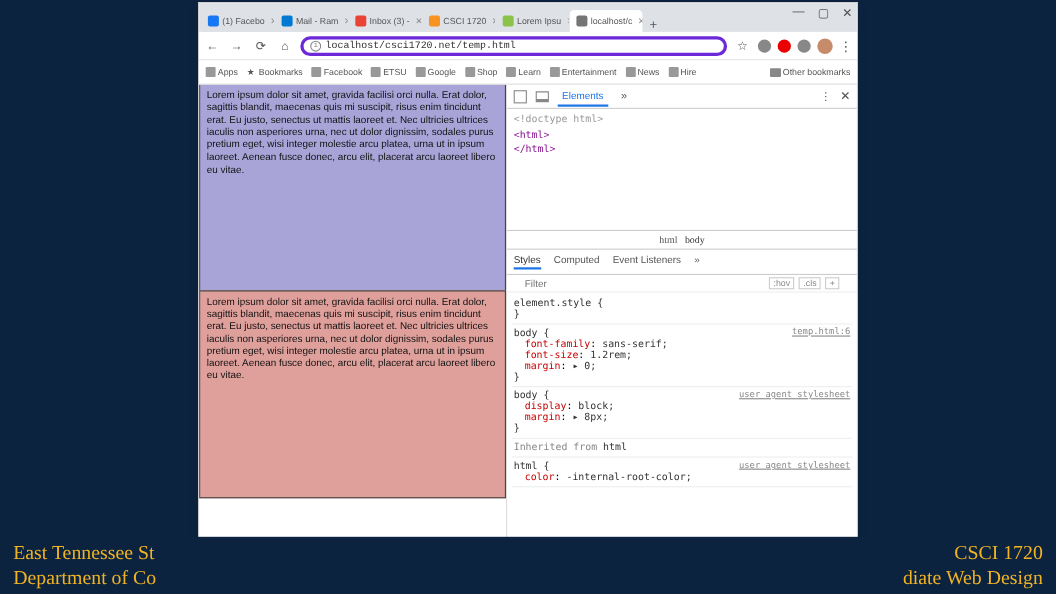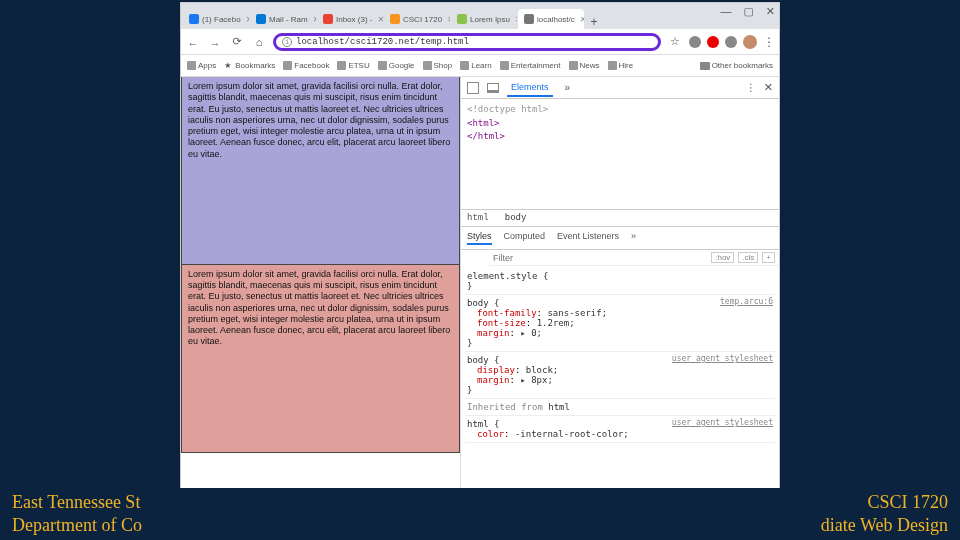--- a/index.html
+++ b/index.html
@@ -69,27 +69,27 @@
   .dt-tabs .cx { font-size: 11px; }
 
   .dt-elements { padding: 4px 6px; color: #777; line-height: 1.5; height: 110px; overflow: auto; }
   .dt-elements .tg { color: #881391; }
   .dt-elements .doctype { color: #999; }
   .dt-elements .tri { color: #888; margin-right: 2px; }
   .dt-elements .sel-line { background: #cfe3fc; display: block; width: 100%; }
   .dt-elements .sel-suffix { color: #888; margin-left: 4px; }
   .dt-elements .dots { color: #888; }
 
-  .dt-crumb { border-top: 1px solid #ccc; border-bottom: 1px solid #ccc; padding: 3px 6px; color: #555; font-family: Liberation Mono, monospace; }
+  .dt-crumb { border-top: 1px solid #ccc; border-bottom: 1px solid #ccc; padding: 3px 22px; color: #555; font-family: Liberation Serif, serif; text-align: center; }
   .dt-crumb span.sel { color: #333; }
 
   .dt-styles-tabs { display: flex; gap: 12px; padding: 4px 6px; font-family: "Segoe UI", sans-serif; color: #555; border-bottom: 1px solid #ccc; }
   .dt-styles-tabs .active { color: #333; border-bottom: 2px solid #1a73e8; padding-bottom: 2px; }
 
-  .dt-filter { display: flex; border-bottom: 1px solid #eee; padding: 2px 4px; gap: 4px; font-family: "Segoe UI", sans-serif; color: #888; margin-left: 28px; }
+  .dt-filter { display: flex; border-bottom: 1px solid #eee; padding: 2px 16px; gap: 4px; font-family: "Segoe UI", sans-serif; color: #888; }
   .dt-filter input { border: none; flex: 1; font-size: 9px; outline: none; }
   .dt-filter .chip { border: 1px solid #ccc; padding: 0 3px; font-size: 8px; }
 
   .dt-rules { flex: 1; overflow-y: auto; padding: 2px 4px; }
   .rule { border-bottom: 1px solid #eee; padding: 3px 2px; position: relative; }
   .rule .src { position: absolute; right: 2px; top: 2px; color: #888; font-size: 8px; text-decoration: underline; }
   .rule .sel { color: #333; }
   .rule .prop { color: #c80000; }
   .rule .val { color: #333; }
   .rule .brace { color: #333; }
@@ -255,21 +255,21 @@
         <span class="chip">.cls</span>
         <span class="chip">+</span>
       </div>
 
       <div class="dt-rules">
         <div class="rule">
           <span class="sel">element.style</span> <span class="brace">{</span><br>
           <span class="brace">}</span>
         </div>
         <div class="rule">
-          <span class="src">temp.arcu:6</span>
+          <span class="src">temp.html:6</span>
           <span class="sel">body</span> <span class="brace">{</span><br>
           <div class="line"><span class="prop">font-family</span>: <span class="val">sans-serif;</span></div>
           <div class="line"><span class="prop">font-size</span>: <span class="val">1.2rem;</span></div>
           <div class="line"><span class="prop">margin</span>: <span class="val">▸ 0;</span></div>
           <span class="brace">}</span>
         </div>
         <div class="rule">
           <span class="src inh">user agent stylesheet</span>
           <span class="sel">body</span> <span class="brace">{</span><br>
           <div class="line"><span class="prop">display</span>: <span class="val">block;</span></div>

